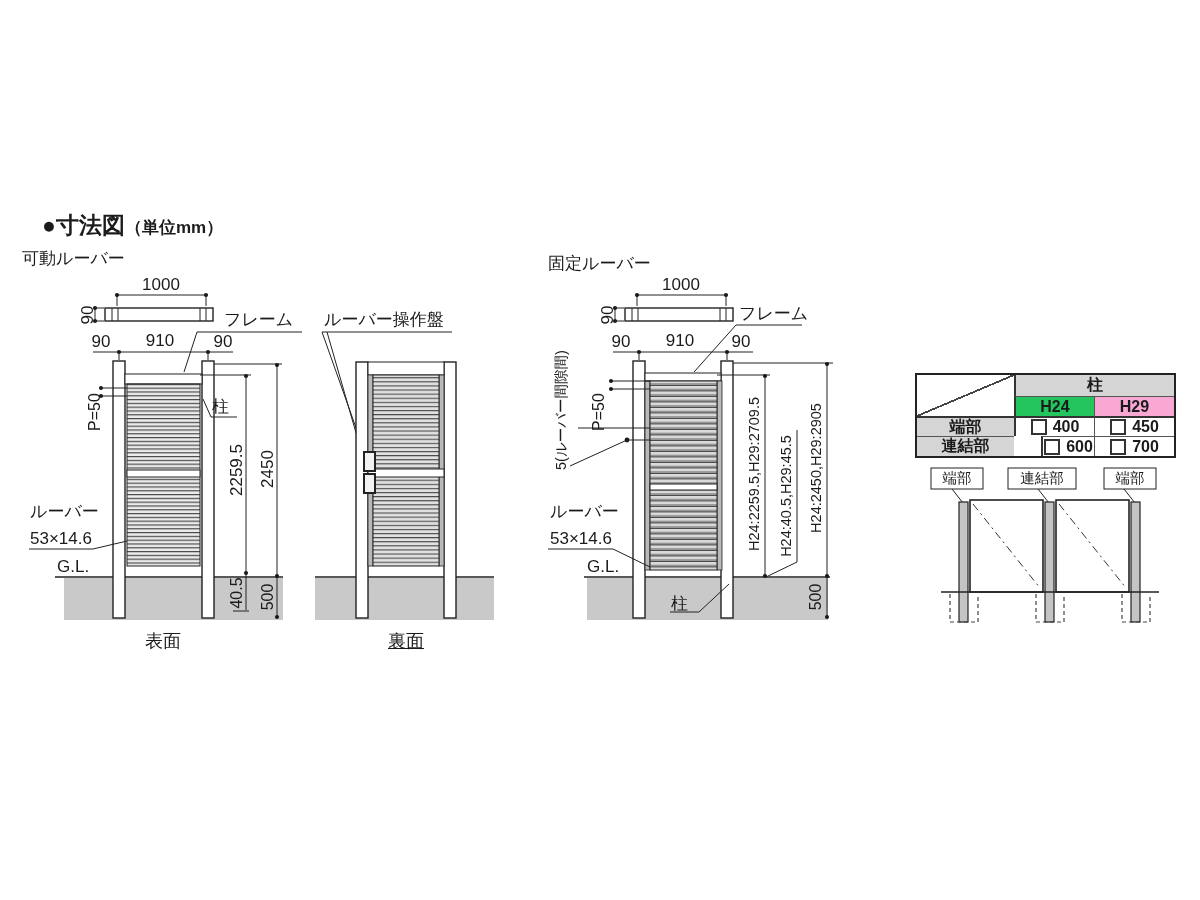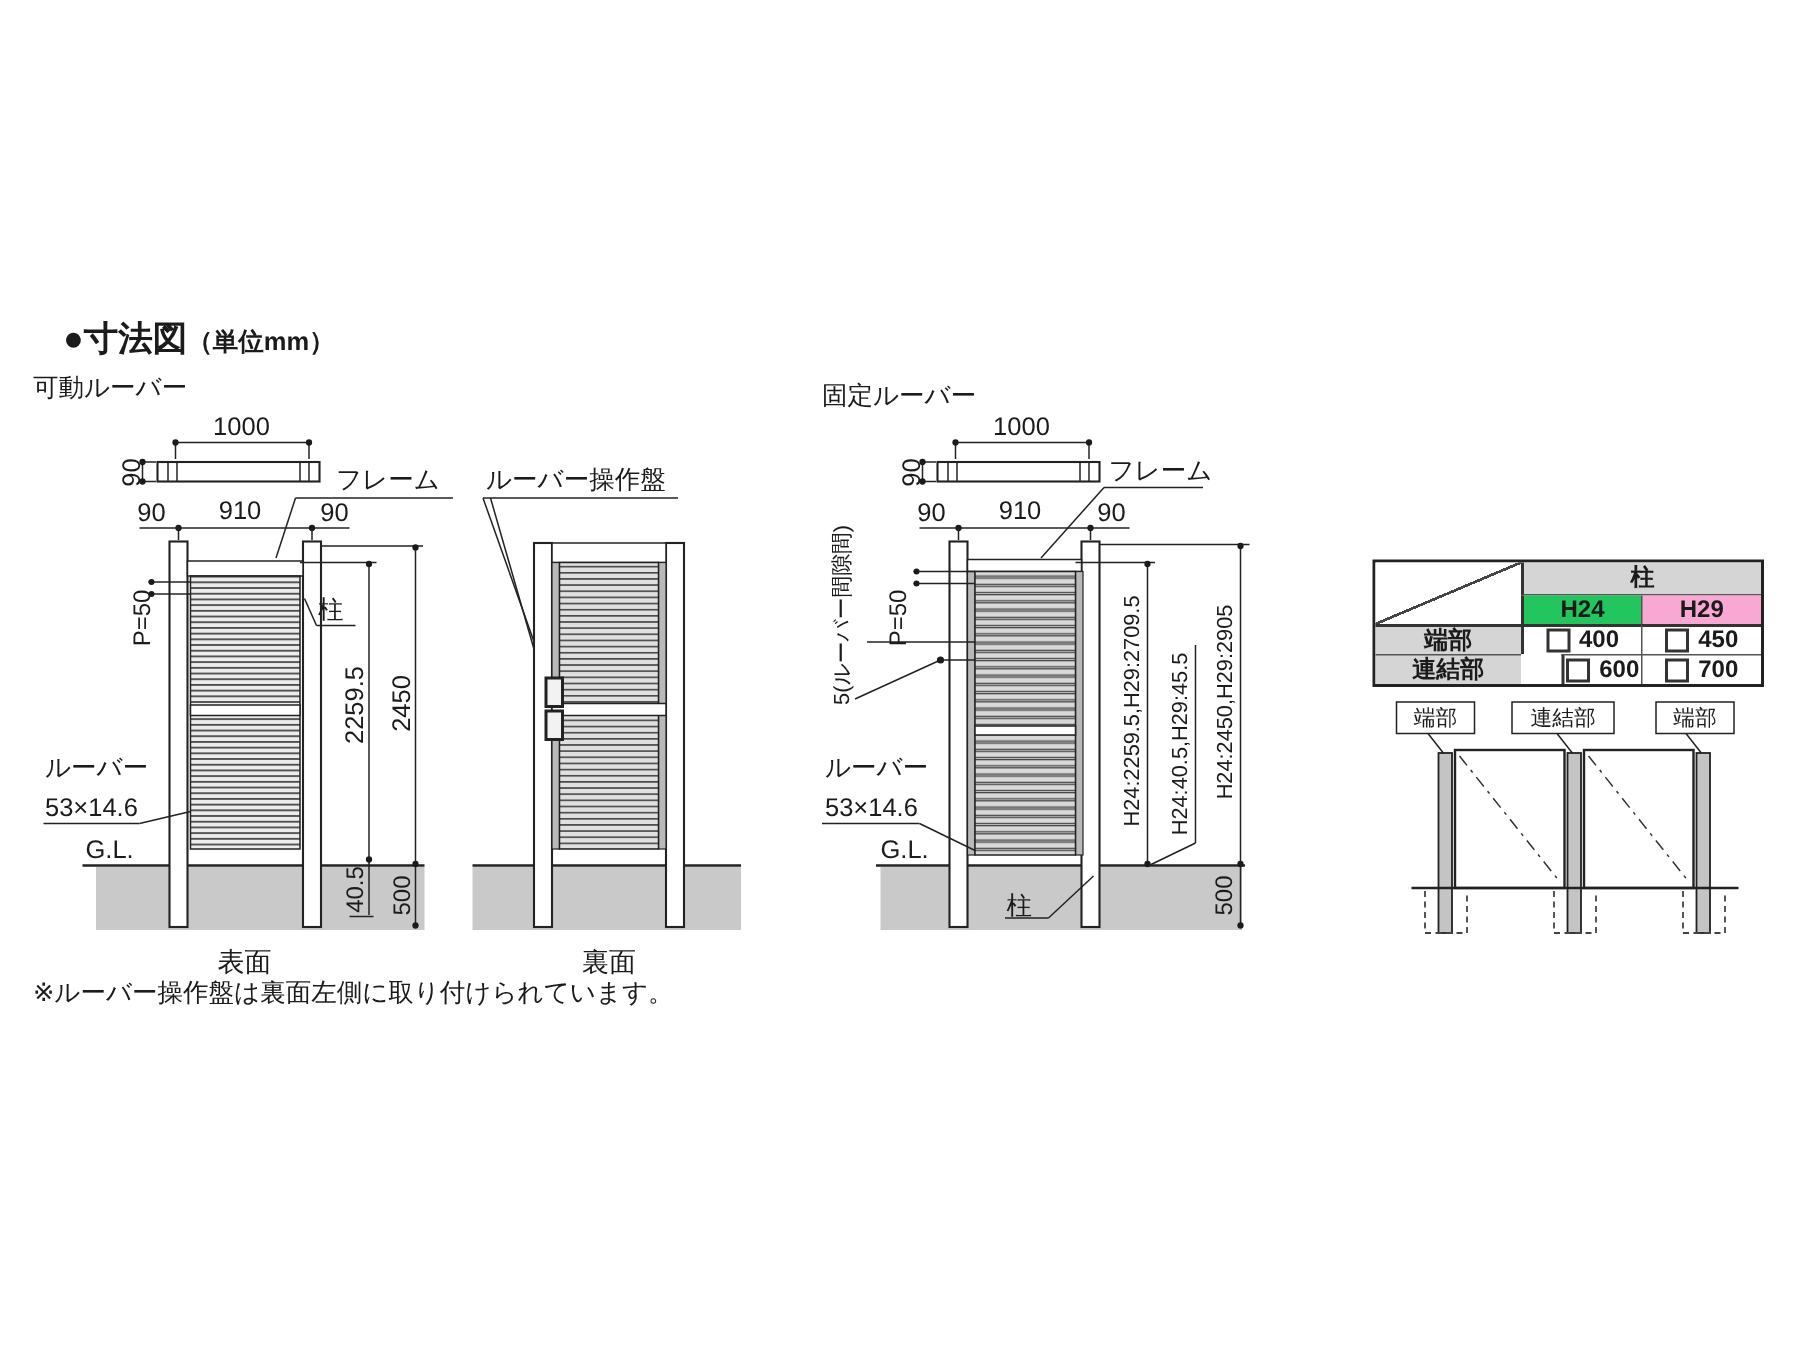--- a/index.html
+++ b/index.html
@@ -15,21 +15,21 @@
   .ln2{stroke:#222;stroke-width:1.6;fill:none;}
   .shape{stroke:#222;stroke-width:1.4;fill:#ffffff;}
   .thin{stroke:#222;stroke-width:1;fill:#ffffff;}
   .dot{fill:#1b1b1b;}
   .html-lbl{position:absolute;white-space:nowrap;}
   .title{left:24px;top:210px;font-size:23px;font-weight:bold;margin-left:18px;}
   .title .unit{font-size:17px;}
   .sec-movable{left:22px;top:247px;font-size:17px;}
   .sec-fixed{left:548px;top:252px;font-size:17px;}
   .cap-front{left:163px;top:629px;font-size:18px;transform:translateX(-50%);}
-  .cap-back{left:406px;top:629px;font-size:18px;transform:translateX(-50%);}
+  .cap-back{left:406px;top:629px;font-size:18px;transform:translateX(-50%);text-decoration:underline;}
   .note{left:22px;top:650px;font-size:17px;}
   .f-title{left:913px;top:336px;font-size:21px;font-weight:bold;}
   .f-title .unit{font-size:16px;font-weight:bold;}
   
   .ftable{position:absolute;left:915px;top:373px;display:grid;
     grid-template-columns:97px 80px 80px;grid-template-rows:22px 19px 20px 20px;
     border:2.5px solid #222;background:#fff;}
   .ftable .c{display:flex;align-items:center;justify-content:center;font-size:16px;font-weight:bold;}
   .c-diag{grid-column:1;grid-row:1/3;background:
      linear-gradient(to bottom right,#fff 48.8%,#444 48.8%,#444 51.2%,#fff 51.2%);}
@@ -310,21 +310,20 @@
   </g>
 </svg>
 
 <div class="html-lbl title">
   <span>●寸法図</span><span class="unit">（単位mm）</span>
 </div>
 <div class="html-lbl sec-movable">可動ルーバー</div>
 <div class="html-lbl sec-fixed">固定ルーバー</div>
 <div class="html-lbl cap-front">表面</div>
 <div class="html-lbl cap-back">裏面</div>
-<div class="html-lbl note">※ルーバー操作盤は裏面左側に取り付けられています。</div>
 
 
 <div class="ftable">
   <div class="c c-diag"></div>
   <div class="c c-pillar">柱</div>
   <div class="c c-h24">H24</div>
   <div class="c c-h29">H29</div>
 
   <div class="c c-rl1">端部</div>
   <div class="c c-v c-v1a">

